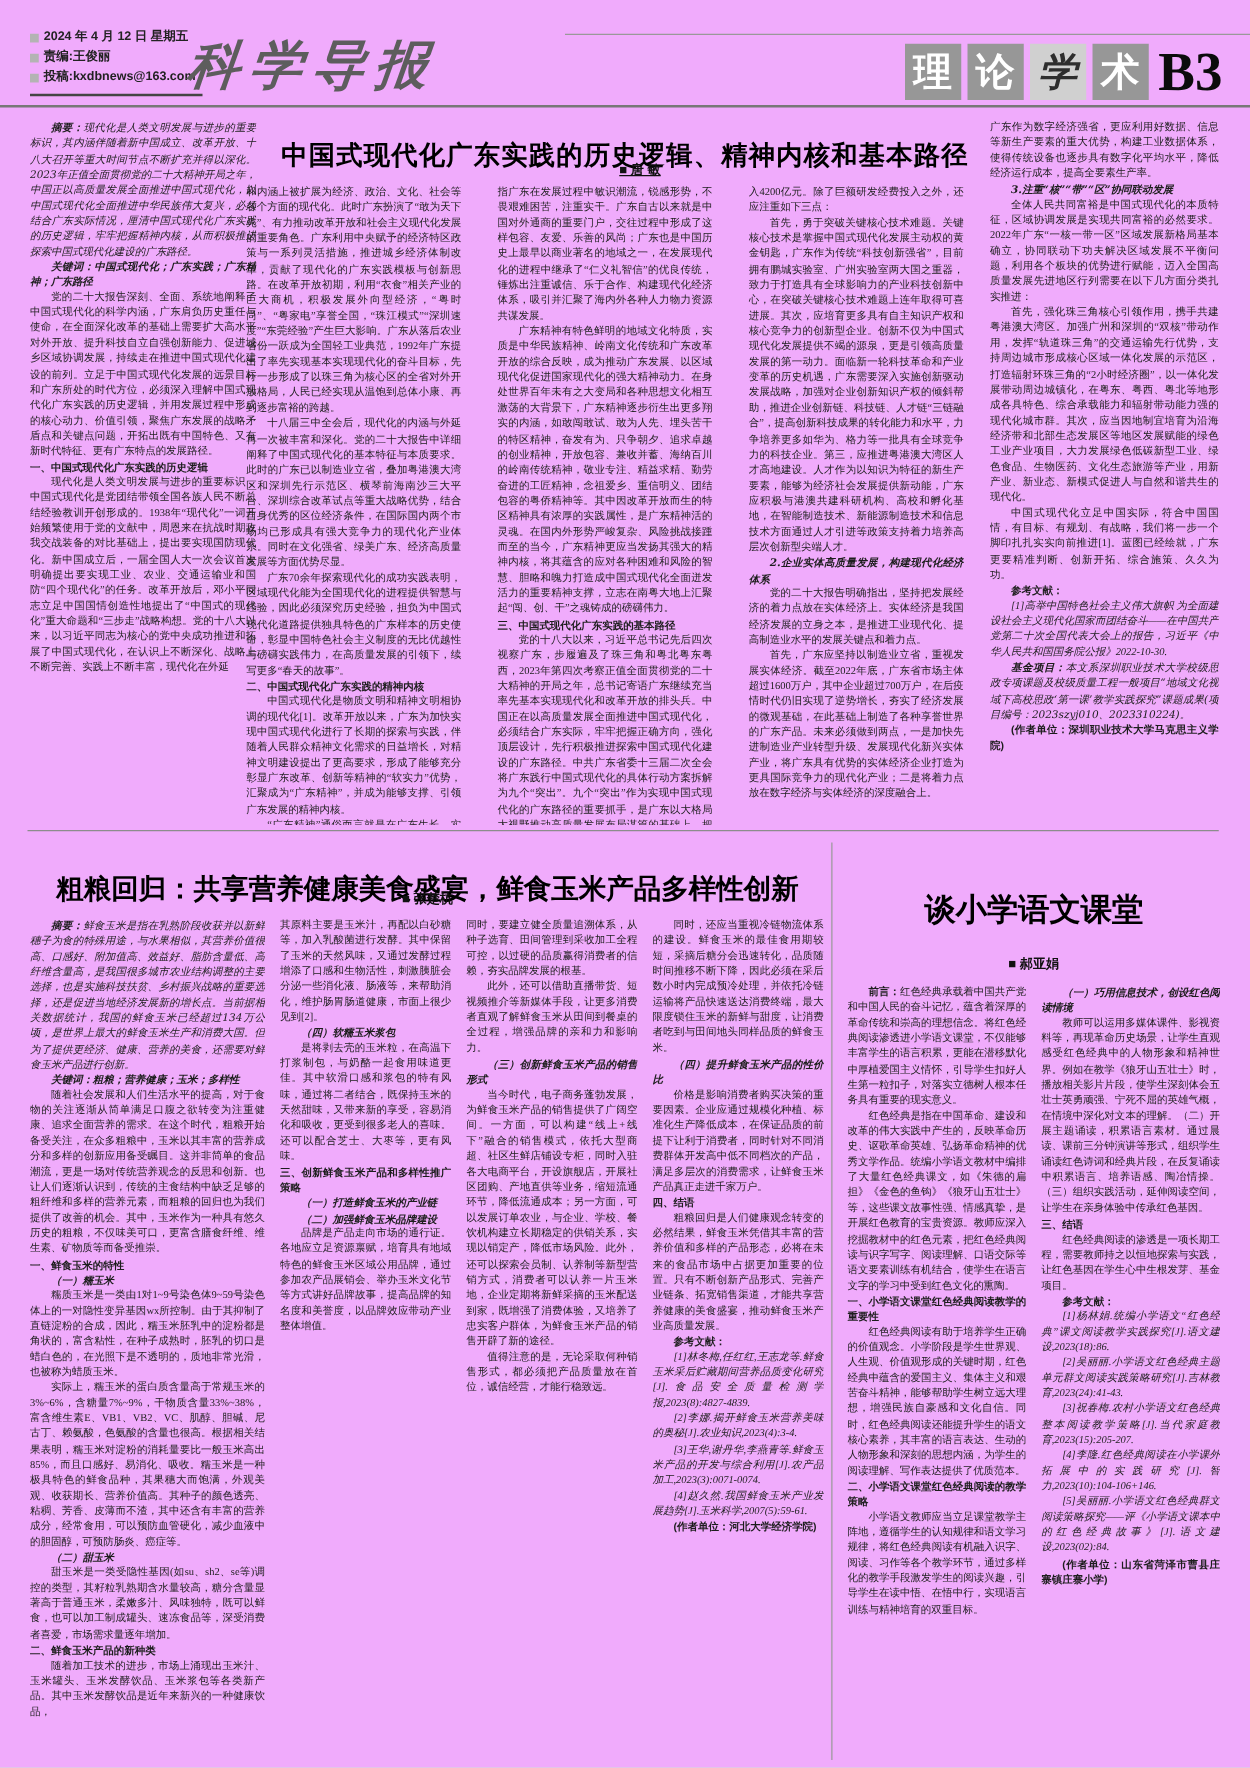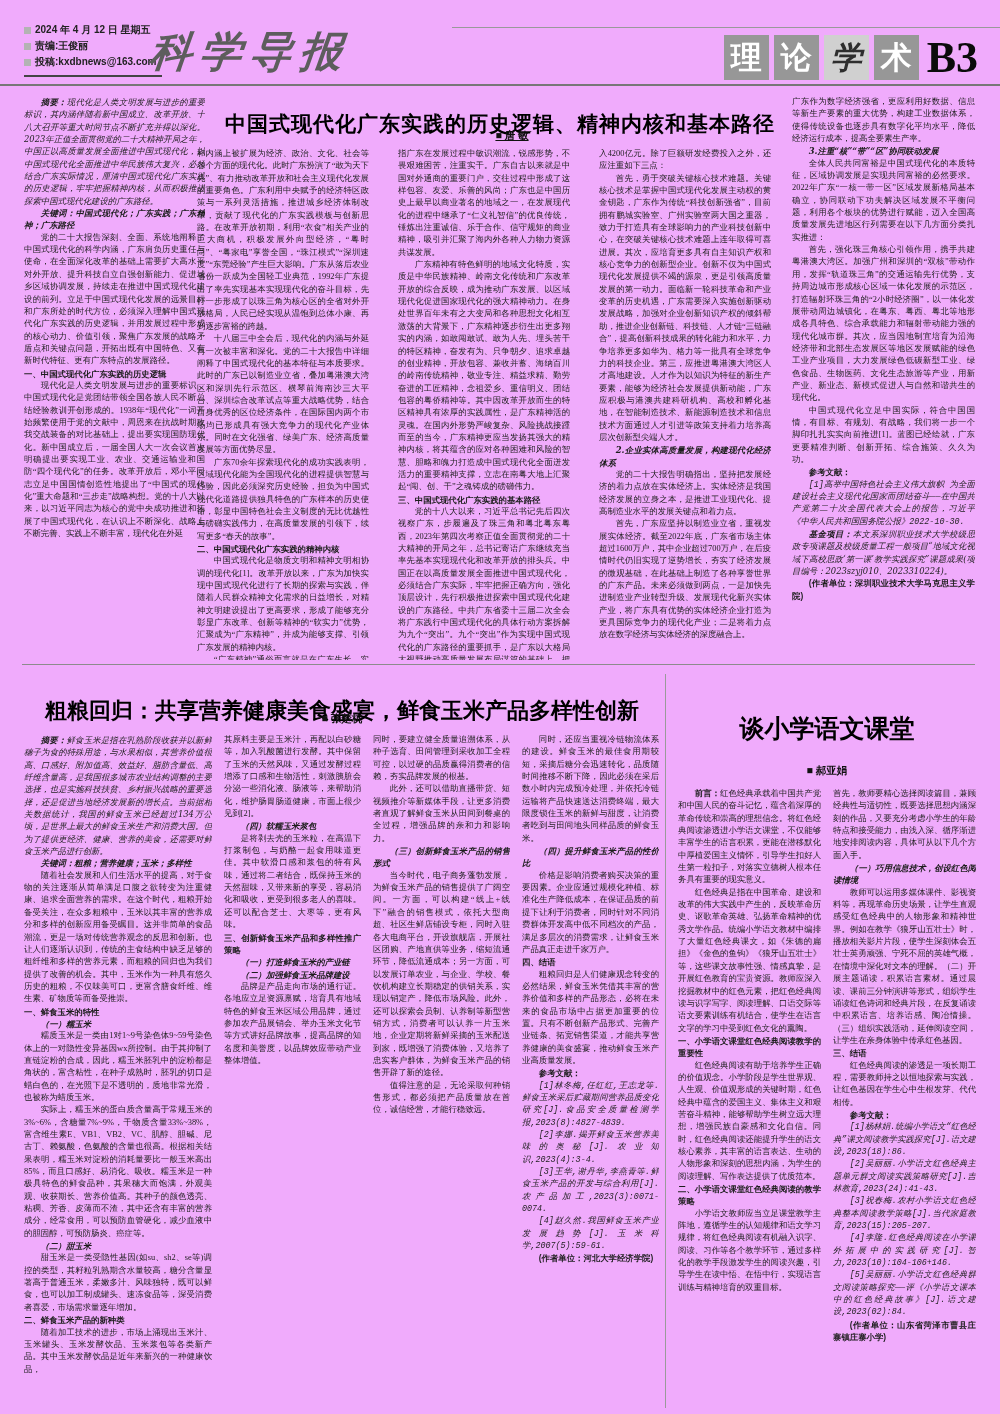--- a/index.html
+++ b/index.html
@@ -52,21 +52,21 @@
   .col p{margin:0;font-size:8.4px;line-height:12.35px;text-align:justify;color:#1d1d1d;}
   .p{text-indent:2em;} .cont{text-indent:0;}
   .h{font-family:"Liberation Sans",sans-serif;font-weight:bold;text-align:center;font-size:8.9px;
      text-indent:0;margin:1px 0;color:#000;}
   .sub{font-family:"DejaVu Serif",serif;font-style:italic;font-weight:bold;text-indent:2em;color:#000;}
   .kai{font-family:"DejaVu Serif",serif;font-style:italic;text-indent:2em;font-size:8.6px;color:#222;}
   .kai b,.kw b,.intro b,.fund b{font-weight:bold;}
   .kw{font-family:"DejaVu Serif",serif;font-style:italic;font-weight:bold;text-indent:2em;font-size:8.6px;}
   .intro{text-indent:2em;}
   .reflabel{font-family:"Liberation Sans",sans-serif;font-weight:bold;text-indent:2em;}
-  .ref{font-family:Liberation Mono, monospace;font-style:italic;text-indent:2em;}
+  .ref{font-family:Liberation Serif, serif;font-style:italic;text-indent:2em;}
   .fund{font-family:"DejaVu Serif",serif;font-style:italic;text-indent:2em;}
   .aff{font-family:"Liberation Sans",sans-serif;font-weight:bold;text-indent:2em;}
 </style>
 </head>
 <body>
 
 <div class="page">
 
   <div class="pubinfo">
     <div class="row">
@@ -109,21 +109,21 @@
   <div class="a1-cols">
     <div class="col">
         <p class="cont">和内涵上被扩展为经济、政治、文化、社会等各个方面的现代化。此时广东扮演了“敢为天下先”、有力推动改革开放和社会主义现代化发展的重要角色。广东利用中央赋予的经济特区政策与一系列灵活措施，推进城乡经济体制改革，贡献了现代化的广东实践模板与创新思路。在改革开放初期，利用“衣食”相关产业的巨大商机，积极发展外向型经济，“粤时尚”、“粤家电”享誉全国，“珠江模式”“深圳速度”“东莞经验”产生巨大影响。广东从落后农业省份一跃成为全国轻工业典范，1992年广东提出了率先实现基本实现现代化的奋斗目标，先行一步形成了以珠三角为核心区的全省对外开放格局，人民已经实现从温饱到总体小康、再到逐步富裕的跨越。</p>
         <p class="p">十八届三中全会后，现代化的内涵与外延再一次被丰富和深化。党的二十大报告中详细阐释了中国式现代化的基本特征与本质要求。此时的广东已以制造业立省，叠加粤港澳大湾区和深圳先行示范区、横琴前海南沙三大平台、深圳综合改革试点等重大战略优势，结合自身优秀的区位经济条件，在国际国内两个市场均已形成具有强大竞争力的现代化产业体系。同时在文化强省、绿美广东、经济高质量发展等方面优势尽显。</p>
         <p class="p">广东70余年探索现代化的成功实践表明，区域现代化能为全国现代化的进程提供智慧与经验，因此必须深究历史经验，担负为中国式现代化道路提供独具特色的广东样本的历史使命，彰显中国特色社会主义制度的无比优越性与磅礴实践伟力，在高质量发展的引领下，续写更多“春天的故事”。</p>
         <p class="h">二、中国式现代化广东实践的精神内核</p>
         <p class="p">中国式现代化是物质文明和精神文明相协调的现代化[1]。改革开放以来，广东为加快实现中国式现代化进行了长期的探索与实践，伴随着人民群众精神文化需求的日益增长，对精神文明建设提出了更高要求，形成了能够充分彰显广东改革、创新等精神的“软实力”优势，汇聚成为“广东精神”，并成为能够支撑、引领广东发展的精神内核。</p>
         <p class="p">“广东精神”通俗而言就是在广东生长、实践的精神，源于当代中国现代化建设和改革开放的实践经验，是有精神激励、人文关怀和价值引领作用的时代精神，也是全体劳动人民的智慧结晶。2012年广东省首次公布了新时期广东精神，即“厚于德、诚于信、敏于行”。厚于德指以博大、包容、宽厚的胸襟容载万物；诚于信指广东民风淳朴良善，与人与事均内诚外信；敏于行</p>
       </div>
     <div class="col">
-        <p class="cont">指广东在发展过程中敏识潮流，锐感形势，不畏艰难困苦，注重实干。广东自古以来就是中国对外通商的重要门户，交往过程中形成了这样包容、友爱、乐善的风尚；广东也是中国历史上最早以商业著名的地域之一，在发展现代化的进程中继承了“仁义礼智信”的优良传统，锤炼出注重诚信、乐于合作、信守规矩的商业精神，吸引并汇聚了海内外各种人力物力资源共谋发展。</p>
+        <p class="cont">指广东在发展过程中敏识潮流，锐感形势，不畏艰难困苦，注重实干。广东自古以来就是中国对外通商的重要门户，交往过程中形成了这样包容、友爱、乐善的风尚；广东也是中国历史上最早以商业著名的地域之一，在发展现代化的进程中继承了“仁义礼智信”的优良传统，锤炼出注重诚信、乐于合作、构建现代化经济体系，吸引并汇聚了海内外各种人力物力资源共谋发展。</p>
         <p class="p">广东精神有特色鲜明的地域文化特质，实质是中华民族精神、岭南文化传统和广东改革开放的综合反映，成为推动广东发展、以区域现代化促进国家现代化的强大精神动力。在身处世界百年未有之大变局和各种思想文化相互激荡的大背景下，广东精神逐步衍生出更多翔实的内涵，如敢闯敢试、敢为人先、埋头苦干的特区精神，奋发有为、只争朝夕、追求卓越的创业精神，开放包容、兼收并蓄、海纳百川的岭南传统精神，敬业专注、精益求精、勤劳奋进的工匠精神，念祖爱乡、重信明义、团结包容的粤侨精神等。其中因改革开放而生的特区精神具有浓厚的实践属性，是广东精神活的灵魂。在国内外形势严峻复杂、风险挑战接踵而至的当今，广东精神更应当发扬其强大的精神内核，将其蕴含的应对各种困难和风险的智慧、胆略和魄力打造成中国式现代化全面迸发活力的重要精神支撑，立志在南粤大地上汇聚起“闯、创、干”之魂铸成的磅礴伟力。</p>
         <p class="h">三、中国式现代化广东实践的基本路径</p>
         <p class="p">党的十八大以来，习近平总书记先后四次视察广东，步履遍及了珠三角和粤北粤东粤西，2023年第四次考察正值全面贯彻党的二十大精神的开局之年，总书记寄语广东继续充当率先基本实现现代化和改革开放的排头兵。中国正在以高质量发展全面推进中国式现代化，必须结合广东实际，牢牢把握正确方向，强化顶层设计，先行积极推进探索中国式现代化建设的广东路径。中共广东省委十三届二次全会将广东践行中国式现代化的具体行动方案拆解为九个“突出”。九个“突出”作为实现中国式现代化的广东路径的重要抓手，是广东以大格局大视野推动高质量发展布局谋篇的基础上，把握中国式现代化五个内涵的基础上衍生的，本文认为基于九个“突出”，广东路径的具体走向共有三大抓手：</p>
       </div>
     <div class="col">
         <p class="cont">入4200亿元。除了巨额研发经费投入之外，还应注重如下三点：</p>
         <p class="p">首先，勇于突破关键核心技术难题。关键核心技术是掌握中国式现代化发展主动权的黄金钥匙，广东作为传统“科技创新强省”，目前拥有鹏城实验室、广州实验室两大国之重器，致力于打造具有全球影响力的产业科技创新中心，在突破关键核心技术难题上连年取得可喜进展。其次，应培育更多具有自主知识产权和核心竞争力的创新型企业。创新不仅为中国式现代化发展提供不竭的源泉，更是引领高质量发展的第一动力。面临新一轮科技革命和产业变革的历史机遇，广东需要深入实施创新驱动发展战略，加强对企业创新知识产权的倾斜帮助，推进企业创新链、科技链、人才链“三链融合”，提高创新科技成果的转化能力和水平，力争培养更多如华为、格力等一批具有全球竞争力的科技企业。第三，应推进粤港澳大湾区人才高地建设。人才作为以知识为特征的新生产要素，能够为经济社会发展提供新动能，广东应积极与港澳共建科研机构、高校和孵化基地，在智能制造技术、新能源制造技术和信息技术方面通过人才引进等政策支持着力培养高层次创新型尖端人才。</p>
         <p class="sub">2.企业实体高质量发展，构建现代化经济体系</p>
         <p class="p">党的二十大报告明确指出，坚持把发展经济的着力点放在实体经济上。实体经济是我国经济发展的立身之本，是推进工业现代化、提高制造业水平的发展关键点和着力点。</p>
         <p class="p">首先，广东应坚持以制造业立省，重视发展实体经济。截至2022年底，广东省市场主体超过1600万户，其中企业超过700万户，在后疫情时代仍旧实现了逆势增长，夯实了经济发展的微观基础，在此基础上制造了各种享誉世界的广东产品。未来必须做到两点，一是加快先进制造业产业转型升级、发展现代化新兴实体产业，将广东具有优势的实体经济企业打造为更具国际竞争力的现代化产业；二是将着力点放在数字经济与实体经济的深度融合上。</p>
@@ -198,25 +198,24 @@
   <div class="a3-cols">
     <div class="col">
         <p class="intro"><b>前言：</b>红色经典承载着中国共产党和中国人民的奋斗记忆，蕴含着深厚的革命传统和崇高的理想信念。将红色经典阅读渗透进小学语文课堂，不仅能够丰富学生的语言积累，更能在潜移默化中厚植爱国主义情怀，引导学生扣好人生第一粒扣子，对落实立德树人根本任务具有重要的现实意义。</p>
         <p class="p">红色经典是指在中国革命、建设和改革的伟大实践中产生的，反映革命历史、讴歌革命英雄、弘扬革命精神的优秀文学作品。统编小学语文教材中编排了大量红色经典课文，如《朱德的扁担》《金色的鱼钩》《狼牙山五壮士》等，这些课文故事性强、情感真挚，是开展红色教育的宝贵资源。教师应深入挖掘教材中的红色元素，把红色经典阅读与识字写字、阅读理解、口语交际等语文要素训练有机结合，使学生在语言文字的学习中受到红色文化的熏陶。</p>
         <p class="h">一、小学语文课堂红色经典阅读教学的重要性</p>
         <p class="p">红色经典阅读有助于培养学生正确的价值观念。小学阶段是学生世界观、人生观、价值观形成的关键时期，红色经典中蕴含的爱国主义、集体主义和艰苦奋斗精神，能够帮助学生树立远大理想，增强民族自豪感和文化自信。同时，红色经典阅读还能提升学生的语文核心素养，其丰富的语言表达、生动的人物形象和深刻的思想内涵，为学生的阅读理解、写作表达提供了优质范本。</p>
         <p class="h">二、小学语文课堂红色经典阅读的教学策略</p>
         <p class="p">小学语文教师应当立足课堂教学主阵地，遵循学生的认知规律和语文学习规律，将红色经典阅读有机融入识字、阅读、习作等各个教学环节，通过多样化的教学手段激发学生的阅读兴趣，引导学生在读中悟、在悟中行，实现语言训练与精神培育的双重目标。</p>
       </div>
     <div class="col">
-        <p class="cont">首先，教师要精心选择阅读篇目，兼顾经典性与适切性，既要选择思想内涵深刻的作品，又要充分考虑小学生的年龄特点和接受能力，由浅入深、循序渐进地安排阅读内容，具体可从以下几个方面入手。</p>
         <p class="sub">（一）巧用信息技术，创设红色阅读情境</p>
         <p class="p">教师可以运用多媒体课件、影视资料等，再现革命历史场景，让学生直观感受红色经典中的人物形象和精神世界。例如在教学《狼牙山五壮士》时，播放相关影片片段，使学生深刻体会五壮士英勇顽强、宁死不屈的英雄气概，在情境中深化对文本的理解。（二）开展主题诵读，积累语言素材。通过晨读、课前三分钟演讲等形式，组织学生诵读红色诗词和经典片段，在反复诵读中积累语言、培养语感、陶冶情操。（三）组织实践活动，延伸阅读空间，让学生在亲身体验中传承红色基因。</p>
         <p class="h">三、结语</p>
-        <p class="p">红色经典阅读的渗透是一项长期工程，需要教师持之以恒地探索与实践，让红色基因在学生心中生根发芽、代代相传。</p>
+        <p class="p">红色经典阅读的渗透是一项长期工程，需要教师持之以恒地探索与实践，让红色基因在学生心中生根发芽、基金项目。</p>
         <p class="reflabel">参考文献：</p>
         <p class="ref">[1]杨林娟.统编小学语文“红色经典”课文阅读教学实践探究[J].语文建设,2023(18):86.</p>
         <p class="ref">[2]吴丽丽.小学语文红色经典主题单元群文阅读实践策略研究[J].吉林教育,2023(24):41-43.</p>
         <p class="ref">[3]祝春梅.农村小学语文红色经典整本阅读教学策略[J].当代家庭教育,2023(15):205-207.</p>
         <p class="ref">[4]李隆.红色经典阅读在小学课外拓展中的实践研究[J].智力,2023(10):104-106+146.</p>
         <p class="ref">[5]吴丽丽.小学语文红色经典群文阅读策略探究——评《小学语文课本中的红色经典故事》[J].语文建设,2023(02):84.</p>
         <p class="aff">(作者单位：山东省菏泽市曹县庄寨镇庄寨小学)</p>
       </div>
   </div>
 

